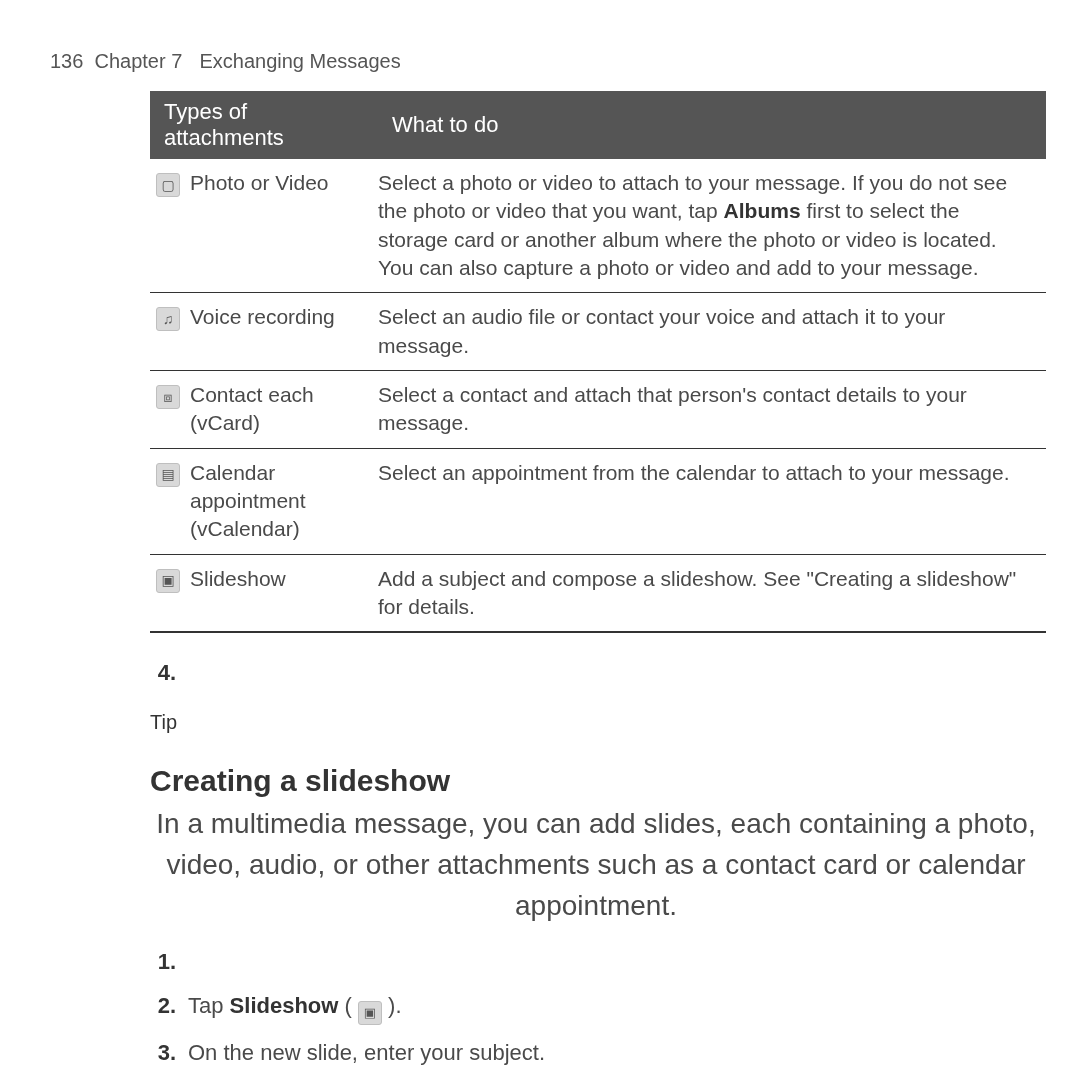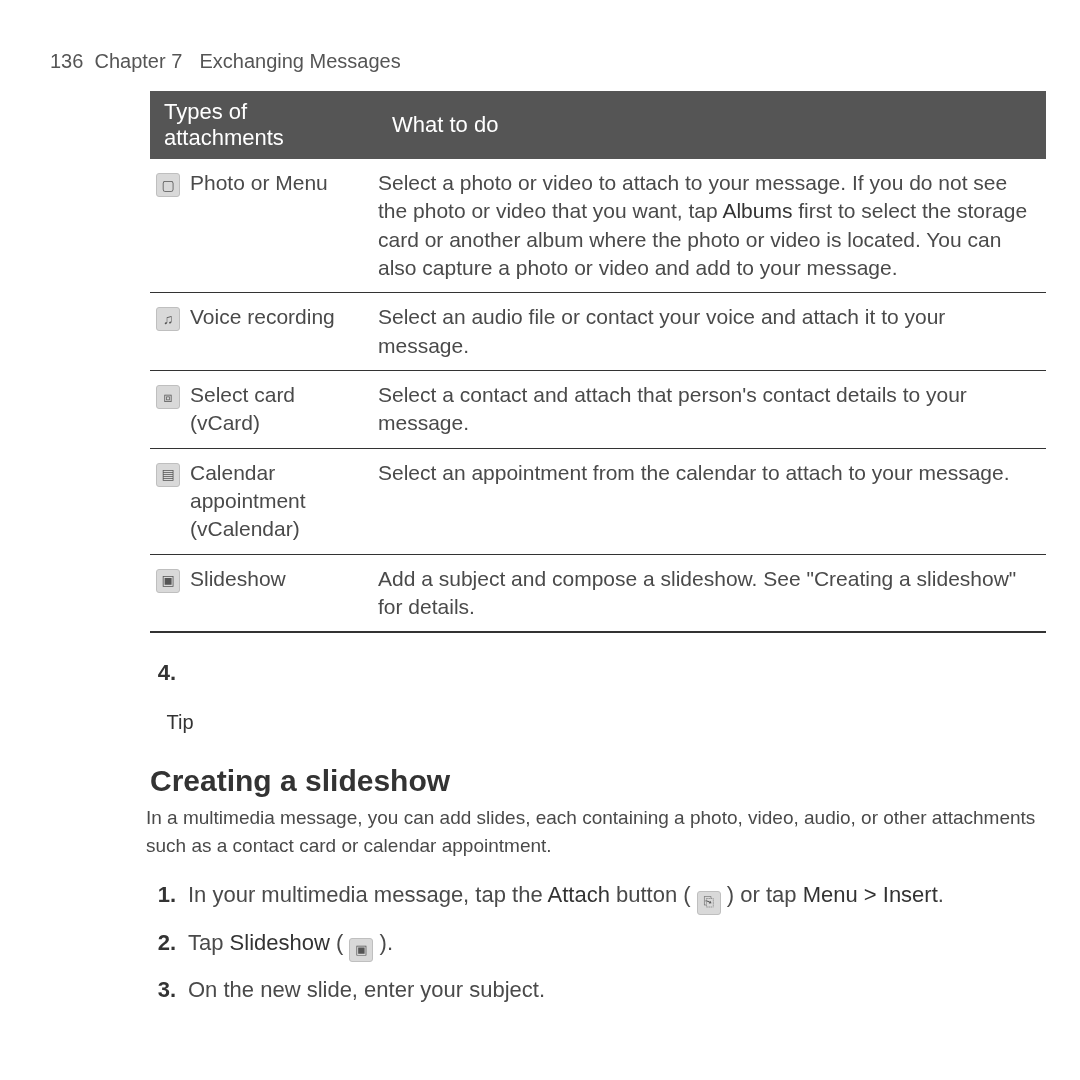--- a/index.html
+++ b/index.html
@@ -68,21 +68,21 @@
     border-radius: 3px;
     display: flex;
     align-items: center;
     justify-content: center;
     font-size: 14px;
     color: #555;
   }
   .att-label .label-text {
     display: block;
   }
-  .bold { font-weight: normal; color:#333; }
+  .bold { font-weight: bold; color:#333; }
   .step-area {
     margin-left: 100px;
     margin-top: 24px;
     font-size: 22px;
     line-height: 1.45;
   }
   .step-row {
     display: flex;
     gap: 12px;
   }
@@ -92,43 +92,43 @@
     font-weight: bold;
     color: #333;
   }
   .tip-row {
     display: flex;
     gap: 40px;
     margin-top: 20px;
     font-size: 20px;
     color: #555;
     line-height: 1.35;
-    text-align: center;
   }
   .tip-label {
     width: 60px;
     font-weight: normal;
     color: #333;
     margin-left: 100px;
   }
   .tip-text {
     flex: 1;
   }
   h2.section-title {
     margin: 28px 0 6px 100px;
     font-size: 30px;
     font-weight: bold;
     color: #333;
   }
   .section-desc {
     margin-left: 96px;
-    font-size: 19px;
+    font-size: 28px;
     line-height: 1.45;
     color: #4a4a4a;
     margin-bottom: 20px;
+    text-align: center;
   }
   .steps-list {
     margin-left: 100px;
   }
   .steps-list .step-row {
     margin-bottom: 12px;
     font-size: 22px;
     line-height: 1.45;
   }
   .inline-icon {
@@ -162,41 +162,41 @@
         <tr>
           <th>Types of attachments</th>
           <th>What to do</th>
         </tr>
       </thead>
       <tbody>
         <tr>
           <td>
             <div class="att-label">
               <span class="icon-box">▢</span>
-              <span class="label-text">Photo or Menu</span>
+              <span class="label-text">Photo or Video</span>
             </div>
           </td>
           <td>
             <span>Select a photo or video to attach to your message. If you do not see the photo or video that you want, tap </span><span class="bold">Albums</span><span> first to select the storage card or another album where the photo or video is located. You can also capture a photo or video and add to your message.</span>
           </td>
         </tr>
         <tr>
           <td>
             <div class="att-label">
               <span class="icon-box">♫</span>
               <span class="label-text">Voice recording</span>
             </div>
           </td>
           <td>Select an audio file or contact your voice and attach it to your message.</td>
         </tr>
         <tr>
           <td>
             <div class="att-label">
               <span class="icon-box">⧈</span>
-              <span class="label-text">Select card (vCard)</span>
+              <span class="label-text">Contact each (vCard)</span>
             </div>
           </td>
           <td>Select a contact and attach that person's contact details to your message.</td>
         </tr>
         <tr>
           <td>
             <div class="att-label">
               <span class="icon-box">▤</span>
               <span class="label-text">Calendar appointment (vCalendar)</span>
             </div>
@@ -225,23 +225,20 @@
   <div class="tip-row">
     <div class="tip-label">Tip</div>
   </div>
 
   <h2 class="section-title">Creating a slideshow</h2>
   <div class="section-desc">In a multimedia message, you can add slides, each containing a photo, video, audio, or other attachments such as a contact card or calendar appointment.</div>
 
   <div class="steps-list">
     <div class="step-row">
       <div class="step-num">1.</div>
-      <div>
-        <span>In your multimedia message, tap the </span><span class="bold">Attach</span><span> button ( </span><span class="inline-icon">⎘</span><span> ) or tap </span><span class="bold">Menu &gt; Insert</span><span>.</span>
-      </div>
     </div>
     <div class="step-row">
       <div class="step-num">2.</div>
       <div>
         <span>Tap </span><span class="bold">Slideshow</span><span> ( </span><span class="inline-icon">▣</span><span> ).</span>
       </div>
     </div>
     <div class="step-row">
       <div class="step-num">3.</div>
       <div>On the new slide, enter your subject.</div>

